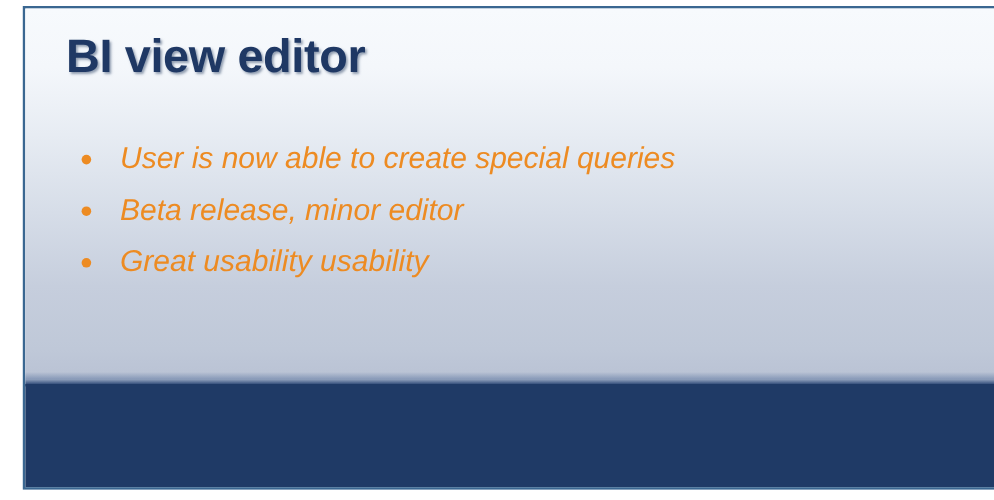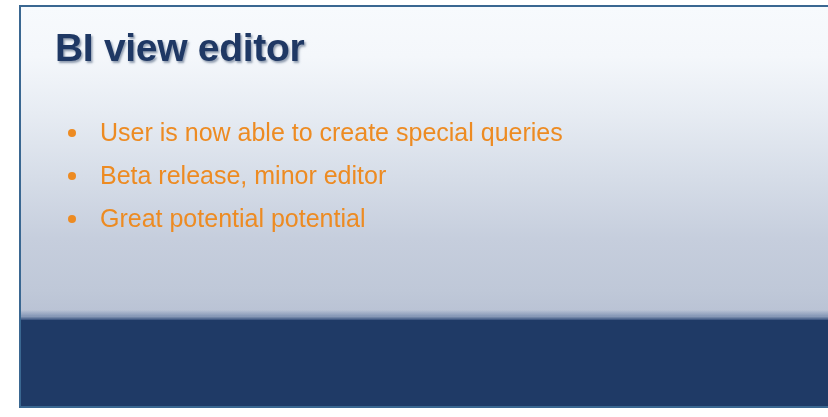--- a/index.html
+++ b/index.html
@@ -110,20 +110,21 @@
     top: 50%;
     margin-top: -4px;
     width: 8px;
     height: 8px;
     border-radius: 50%;
     background: #ed8b22;
   }
 
   .bullet-text {
     display: inline-block;
+    font-style: italic;
   }
 </style>
 </head>
 <body>
 
 <div class="slide-frame">
 
   <div class="slide-body"></div>
   <div class="slide-blend"></div>
   <div class="slide-footer"></div>
@@ -134,17 +135,17 @@
     <li class="bullet-item">
       <span class="bullet-dot"></span>
       <span class="bullet-text">User is now able to create special queries</span>
     </li>
     <li class="bullet-item">
       <span class="bullet-dot"></span>
       <span class="bullet-text">Beta release, minor editor</span>
     </li>
     <li class="bullet-item">
       <span class="bullet-dot"></span>
-      <span class="bullet-text">Great potential potential</span>
+      <span class="bullet-text">Great usability usability</span>
     </li>
   </ul>
 
 </div>
 
 </body></html>

